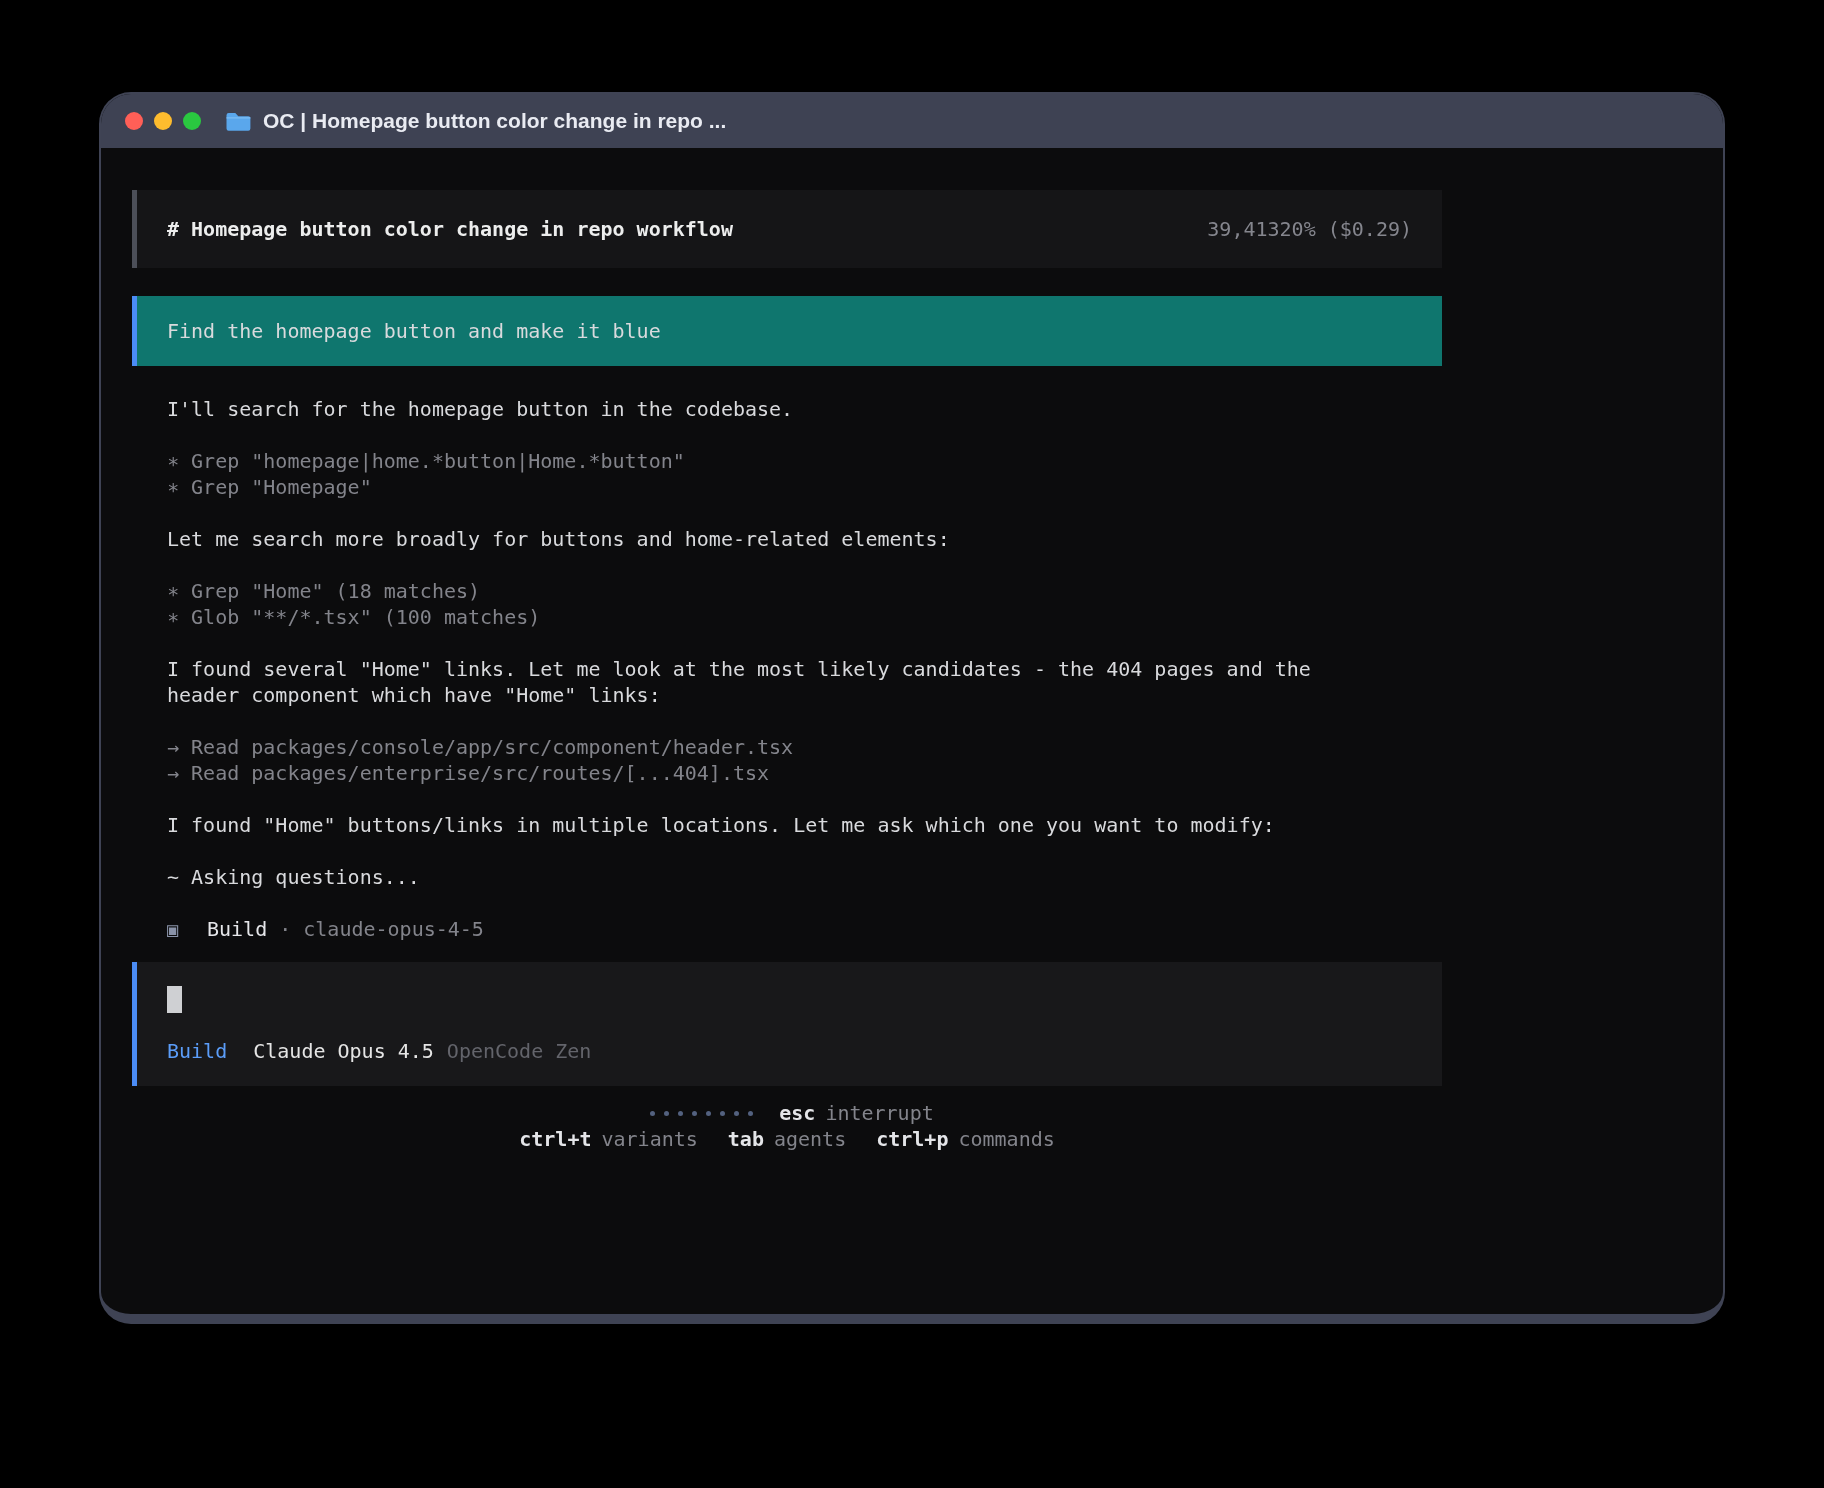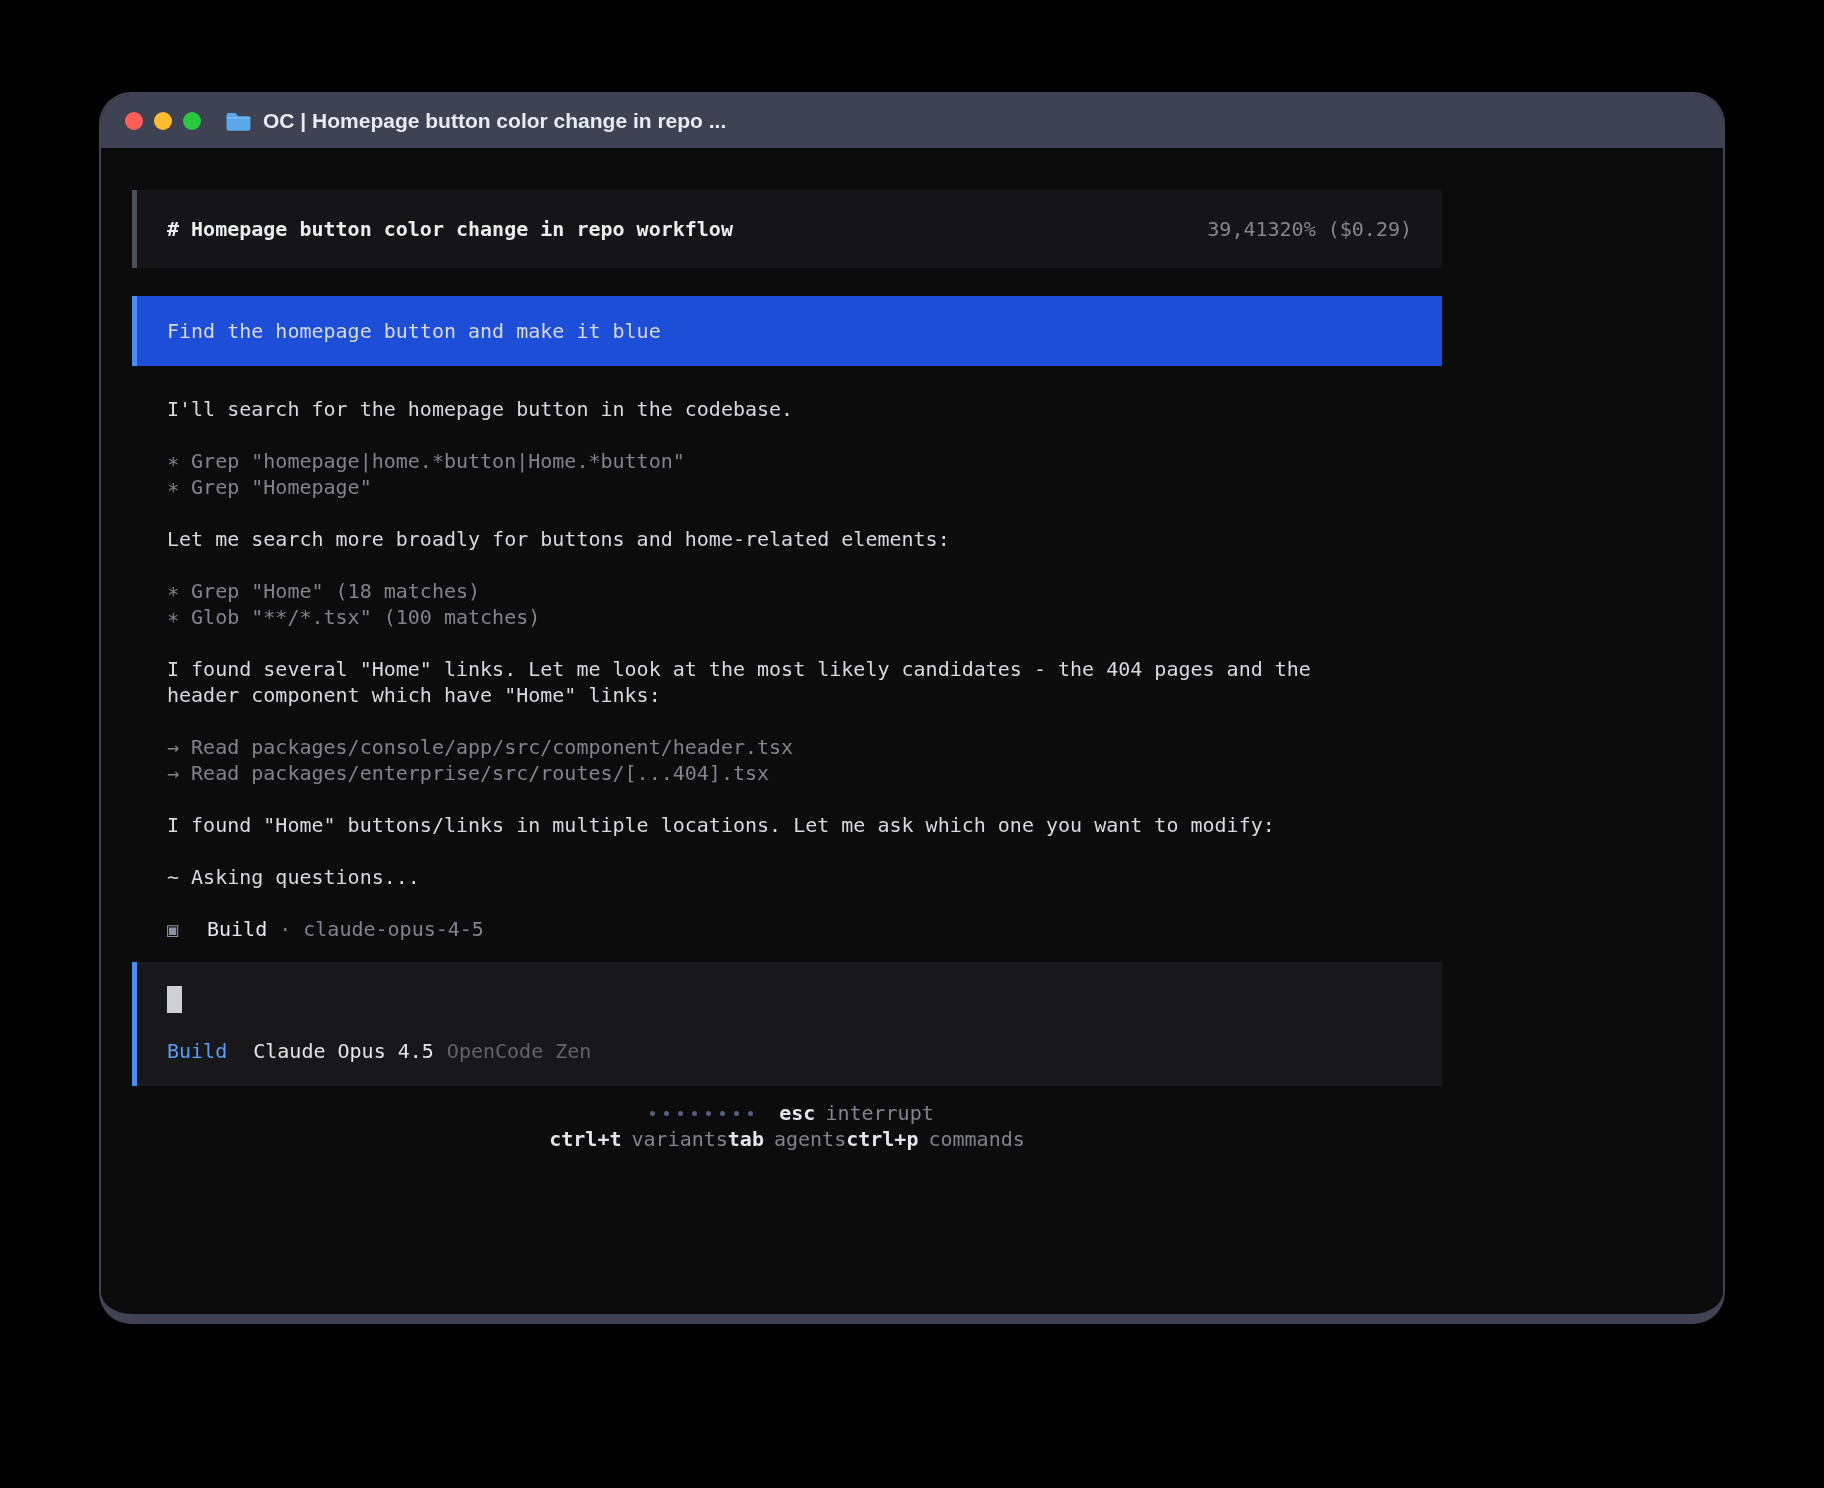--- a/index.html
+++ b/index.html
@@ -23,21 +23,21 @@
 
   .content { padding:42px 0 0 31px; font-size:20px; line-height:26px; color:#d9dadd; }
   .col { width:1310px; }
 
   .block { border-left:5px solid #50535c; padding:0 30px; display:flex; align-items:center; }
   .session-header { height:78px; background:#151517; border-left-color:#4c4f58;
                     justify-content:space-between; }
   .session-title { font-weight:bold; color:#eceded; }
   .session-usage { color:#85868e; display:flex; }
 
-  .user-block { height:70px; background:#1d4ed8; border-left-color:#4b8cf5; margin-top:28px; }
+  .user-block { height:70px; background:#0f766e; border-left-color:#4b8cf5; margin-top:28px; }
   .user-text { color:#d9dadd; }
 
   .transcript { margin-top:30px; padding-left:35px; }
   .para { max-width:1200px; margin-top:26px; }
   .para:first-child { margin-top:0; }
   .para.text { color:#d9dadd; }
   .para.tool { color:#83848b; }
   .tline { min-height:26px; white-space:pre-wrap; }
 
   .agent-row { margin-top:26px; padding-left:35px; display:flex; align-items:center; }
@@ -53,21 +53,21 @@
   .input-meta { display:flex; align-items:center; }
   .mode-label { color:#5b9df9; }
   .model-label { color:#e5e5e5; margin-left:26px; }
   .provider-label { color:#63646b; margin-left:13px; }
 
   .statusbar { margin-top:14px; width:1310px; display:flex; align-items:center;
                justify-content:space-between; color:#83848b;flex-direction:column; }
   .sb-left { display:flex; align-items:center; padding-left:10px; }
   .spinner { display:flex; gap:9px; margin-right:26px; }
   .dot { width:5px; height:5px; border-radius:50%; background:#53617f; }
-  .sb-right { display:flex; }
+  .sb-right { display:flex; gap:30px; }
   .kbd-pair { display:flex; gap:10px; }
   .kbd-key { color:#e4e5e8; font-weight:bold; }
   .kbd-label { color:#83848b; }
 </style>
 </head>
 <body>
 
 <div class="window">
 
   <div class="titlebar">

